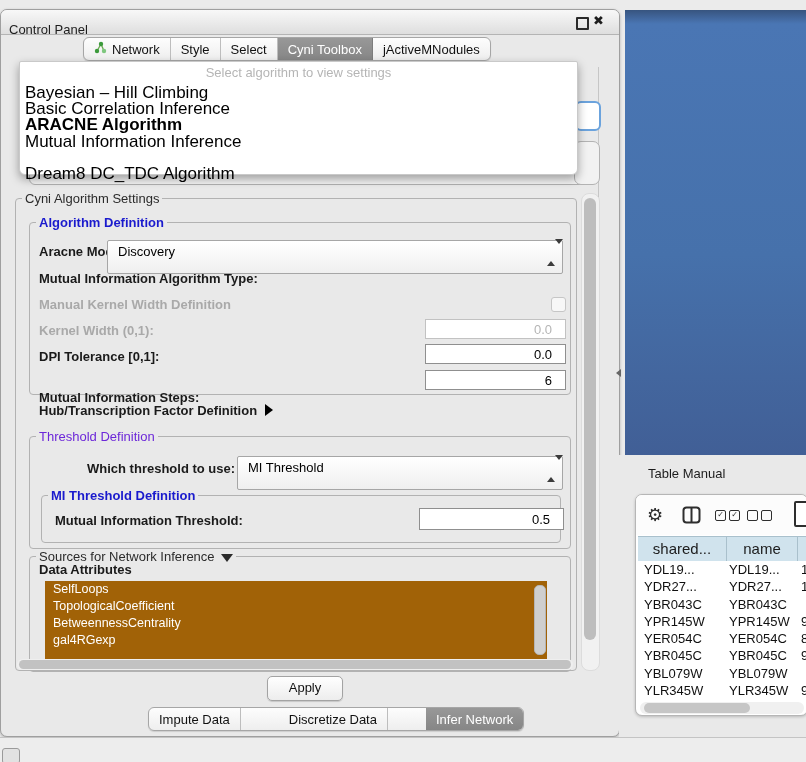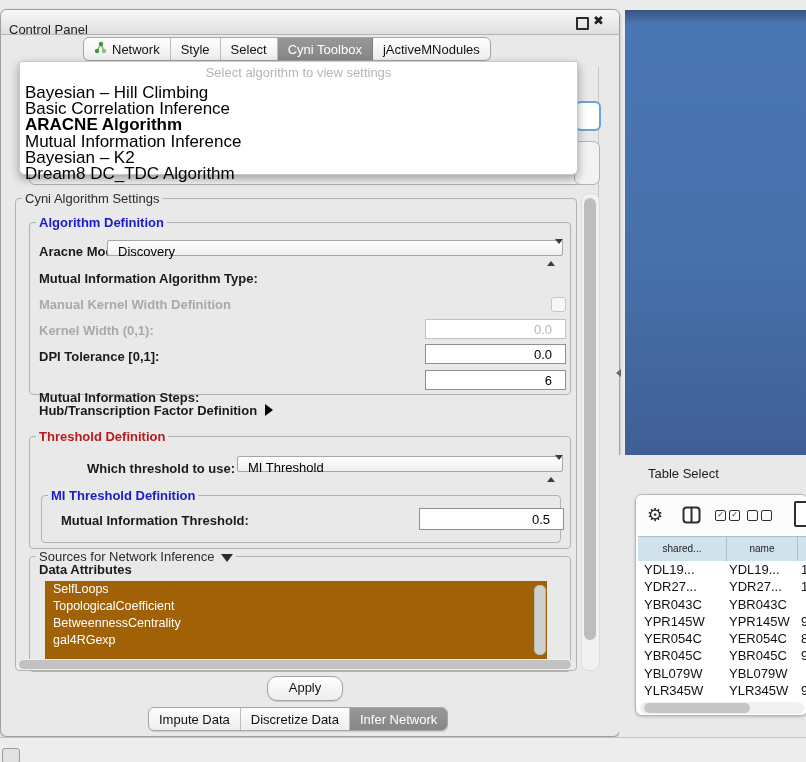--- a/index.html
+++ b/index.html
@@ -7,88 +7,88 @@
   .abs{position:absolute;}
   
   #cp-window{left:0;top:9px;width:618px;height:726px;background:#e9e9e9;border:1px solid #9f9f9f;border-radius:7px;box-shadow:0 1px 3px rgba(0,0,0,.25);}
   #cp-titlebar{left:0;top:0;width:100%;height:24px;background:linear-gradient(#f8f8f8,#dedede);border-bottom:1px solid #b4b4b4;border-radius:6px 6px 0 0;}
   #cp-title{left:8px;top:4px;font-size:13px;color:#1d1d1d;margin-top:8px;}
   #cp-float{left:575px;top:7px;width:9px;height:9px;border:2px solid #2a2a2a;border-radius:1px;}
   #cp-close{left:592px;top:3px;font-size:13px;font-weight:bold;color:#1d1d1d;}
   
   .seg-group{display:flex;border:1px solid #a6a6a6;border-radius:6px;overflow:hidden;background:linear-gradient(#fdfdfd,#eeeeee);height:22px;box-shadow:0 1px 1px rgba(0,0,0,.12);}
   #top-tabs{left:82px;top:27px;}
-  #bottom-tabs{left:147px;top:697px;}
+  #bottom-tabs{left:147px;top:697px;gap:38px;}
   .seg{display:flex;align-items:center;justify-content:center;font-size:13px;color:#111;border-right:1px solid #bdbdbd;padding:0 10px;box-sizing:border-box;}
   .seg:last-child{border-right:none;}
   .seg.selected{background:linear-gradient(#989898,#868686);color:#fff;border-right-color:#7d7d7d;}
   .seg .net-ico{margin-right:5px;}
   
   #algo-popup{left:18px;top:51px;width:557px;height:112px;background:#fff;border:1px solid #c9c9c9;border-radius:2px 2px 6px 6px;box-shadow:0 4px 10px rgba(0,0,0,.35);z-index:60;}
   #algo-prompt{left:0;top:3px;width:100%;text-align:center;font-size:13px;color:#b5b5b5;}
   .algo-item{left:3px;width:550px;height:16px;font-size:17px;color:#000;padding-left:2px;white-space:nowrap;}
   .algo-item.bold{font-weight:bold;}
   
   #frag-line{left:597px;top:57px;width:1px;height:130px;background:#c6c6c6;z-index:5;}
   #frag-combo-blue{left:574px;top:91px;width:22px;height:26px;border:2px solid #6ba3dd;border-radius:6px;background:#fff;z-index:5;}
   #frag-combo-gray{left:573px;top:131px;width:24px;height:42px;border:1px solid #b3b3b3;border-radius:7px;background:#f2f2f2;z-index:5;}
   #bg-combo{left:28px;top:147px;width:560px;height:26px;border:1px solid #b0b0b0;border-radius:6px;background:#f3f3f3;z-index:4;}
   #bg-combo .val{position:absolute;left:12px;top:5px;font-size:13px;color:#b0b0b0;}
   
   fieldset{position:absolute;border:1px solid #b2b2b2;border-radius:4px;margin:0;padding:0;}
   legend{font-size:13px;padding:0 3px;margin-left:6px;color:#2b2b2b;}
   legend.blue{color:#1a1acd;font-weight:bold;}
-  legend.green{color:#b91c1c;font-weight:bold;}
+  legend.green{color:#6d28d9;font-weight:normal;}
   #fs-cyni{left:14px;top:181px;width:560px;height:478px;}
   #fs-algdef{left:28px;top:205px;width:540px;height:178px;}
   #fs-threshold{left:28px;top:419px;width:540px;height:118px;}
   #fs-mithresh{left:40px;top:478px;width:518px;height:53px;}
   #fs-sources{left:28px;top:539px;width:540px;height:121px;}
   .lbl{position:absolute;font-size:13px;font-weight:bold;color:#1a1a1a;white-space:nowrap;}
   .lbl.disabled{color:#a9a9a9;}
   
-  .combo{position:absolute;height:16px;border:1px solid #a6a6a6;border-radius:2px;background:linear-gradient(#ffffff,#efefef);box-sizing:border-box;}
+  .combo{position:absolute;height:34px;border:1px solid #a6a6a6;border-radius:2px;background:linear-gradient(#ffffff,#efefef);box-sizing:border-box;}
   .combo .val{position:absolute;left:10px;top:3px;font-size:13px;color:#000;}
   .combo .arrows{position:absolute;right:6px;top:3px;width:9px;height:15px;}
   .tri-up{width:0;height:0;border-left:4px solid transparent;border-right:4px solid transparent;border-bottom:5px solid #3c3c3c;margin-bottom:3px;}
   .tri-dn{width:0;height:0;border-left:4px solid transparent;border-right:4px solid transparent;border-top:5px solid #3c3c3c;}
   .numfield{position:absolute;height:20px;border:1px solid #8f8f8f;background:#fff;font-size:13px;text-align:right;padding:0 13px 0 0;box-sizing:border-box;font-family:inherit;color:#000;}
   .numfield.disabled{border-color:#c2c2c2;color:#b5b5b5;}
   #chk-manual{left:550px;top:287px;width:13px;height:13px;border:1px solid #c6c6c6;border-radius:3px;background:#f7f7f7;}
   .arrow-right{display:inline-block;width:0;height:0;border-top:6px solid transparent;border-bottom:6px solid transparent;border-left:8px solid #000;vertical-align:-1px;margin-left:8px;}
   .arrow-down{display:inline-block;width:0;height:0;border-left:6px solid transparent;border-right:6px solid transparent;border-top:8px solid #2b2b2b;vertical-align:-1px;margin-left:6px;}
   
   #attr-list{left:44px;top:571px;width:502px;height:80px;background:#a16207;overflow:hidden;}
   .attr-item{height:17px;line-height:17px;color:#fff;font-size:12.5px;padding-left:8px;white-space:nowrap;}
   #attr-vthumb{left:533px;top:575px;width:10px;height:68px;background:#cfcfcf;border-radius:5px;border:1px solid #b5b5b5;}
   
   #cyni-vtrack{left:580px;top:183px;width:17px;height:476px;background:#f1f1f1;border:1px solid #dcdcdc;border-radius:8px;}
   #cyni-vthumb{left:583px;top:188px;width:12px;height:442px;background:#bdbdbd;border-radius:6px;}
   #cyni-htrack{left:16px;top:649px;width:556px;height:11px;background:#efefef;border-radius:6px;}
   #cyni-hthumb{left:18px;top:650px;width:552px;height:9px;background:#c2c2c2;border-radius:5px;}
   
-  #apply-btn{left:266px;top:666px;width:74px;height:23px;border:1px solid #a3a3a3;border-radius:10px;background:linear-gradient(#ffffff,#ededed);font-size:13px;color:#111;text-align:center;line-height:22px;box-shadow:0 1px 1px rgba(0,0,0,.15);}
+  #apply-btn{left:266px;top:666px;width:74px;height:23px;border:1px solid #a3a3a3;border-radius:5px;background:linear-gradient(#ffffff,#ededed);font-size:13px;color:#111;text-align:center;line-height:22px;box-shadow:0 1px 1px rgba(0,0,0,.15);}
   
   #splitter-arrow{left:616px;top:369px;width:0;height:0;border-top:4px solid transparent;border-bottom:4px solid transparent;border-right:5px solid #666;}
   
   #net-frame{left:625px;top:10px;width:181px;height:445px;background:linear-gradient(180deg,#37547f 0,#4a76b4 14px,#4671ab 55%,#415f96 100%);}
   
   #tp-region{left:619px;top:455px;width:187px;height:307px;background:#e9e9e9;}
   #tp-title{left:29px;top:11px;font-size:13px;color:#1d1d1d;}
   #tp-card{left:16px;top:39px;width:171px;height:220px;background:#fff;border:1px solid #b6b6b6;border-radius:7px;box-shadow:0 1px 3px rgba(0,0,0,.2);overflow:hidden;}
   #tp-toolbar{left:0;top:0;width:100%;height:40px;background:#fcfcfc;}
   #gear-ico{left:11px;top:9px;font-size:18px;color:#2e2e2e;}
   #cols-ico{left:46px;top:11px;}
   .dualbox{position:absolute;top:15px;display:flex;gap:3px;}
   #checked-boxes{left:79px;}
   #unchecked-boxes{left:111px;}
   .cb{width:9px;height:9px;border:1.6px solid #2e2e2e;border-radius:2px;font-size:8px;line-height:8px;color:#2e2e2e;text-align:center;font-weight:bold;}
   #doc-ico{left:158px;top:6px;width:16px;height:22px;border:2px solid #2e2e2e;border-radius:2px;background:#fff;}
   #tp-header{left:2px;top:41px;width:169px;height:25px;background:#d0e3ed;border-top:1px solid #a9c0cc;border-bottom:1px solid #a9c0cc;display:flex;}
-  .th{font-size:10px;color:#1c1c1c;text-align:center;line-height:24px;border-right:1px solid #a9c0cc;box-sizing:border-box;overflow:hidden;white-space:nowrap;}
+  .th{font-size:15px;color:#1c1c1c;text-align:center;line-height:24px;border-right:1px solid #a9c0cc;box-sizing:border-box;overflow:hidden;white-space:nowrap;}
   #tp-rows{left:2px;top:66px;width:169px;height:140px;overflow:hidden;background:#fff;}
   .tr-row{display:flex;height:17.3px;line-height:17.3px;}
   .td{font-size:13px;color:#101010;white-space:nowrap;overflow:hidden;box-sizing:border-box;}
   #tp-htrack{left:4px;top:207px;width:164px;height:12px;background:#f0f0f0;border-radius:6px;}
   #tp-hthumb{left:8px;top:208px;width:106px;height:10px;background:#c6c6c6;border-radius:5px;}
   
   #bottom-strip{left:0;top:737px;width:806px;height:25px;background:#ededed;border-top:1px solid #c4c4c4;}
   #corner-btn{left:2px;top:748px;width:16px;height:14px;background:#e2e2e2;border:1px solid #9a9a9a;border-radius:3px;}
 </style>
 </head>
@@ -134,21 +134,20 @@
   <div id="bg-combo" class="abs">
     <span class="val">galFiltered.sif default node</span>
   </div>
 
   <div id="algo-popup" class="abs">
     <div id="algo-prompt" class="abs">Select algorithm to view settings</div>
     <div class="algo-item abs" style="top:21px">Bayesian – Hill Climbing</div>
     <div class="algo-item abs" style="top:37px">Basic Correlation Inference</div>
     <div class="algo-item abs bold" style="top:53px">ARACNE Algorithm</div>
     <div class="algo-item abs" style="top:70px">Mutual Information Inference</div>
-    <div class="algo-item abs" style="top:86px">Bayesian – K2</div>
     <div class="algo-item abs" style="top:102px">Dream8 DC_TDC Algorithm</div>
   </div>
 
   <fieldset id="fs-cyni">
     <legend>Cyni Algorithm Settings</legend>
   </fieldset>
 
   <fieldset id="fs-algdef">
     <legend class="blue">Algorithm Definition</legend>
   </fieldset>
@@ -173,21 +172,21 @@
     <legend class="green">Threshold Definition</legend>
   </fieldset>
   <span class="lbl" style="left:86px;top:451px;">Which threshold to use:</span>
   <div class="combo" style="left:236px;top:446px;width:326px;">
     <span class="val">MI Threshold</span>
     <span class="arrows"><span class="tri-up"></span><span class="tri-dn"></span></span>
   </div>
   <fieldset id="fs-mithresh">
     <legend class="blue">MI Threshold Definition</legend>
   </fieldset>
-  <span class="lbl" style="left:40px;top:503px;padding-left:20px;">Mutual Information Threshold:</span>
+  <span class="lbl" style="left:34px;top:503px;padding-left:20px;">Mutual Information Threshold:</span>
   <input class="numfield abs" style="left: 418px; top: 498px; width: 145px; height: 22px;" readonly="" value="0.5">
 
   <fieldset id="fs-sources">
     <legend><span>Sources for Network Inference</span><span class="arrow-down"></span></legend>
   </fieldset>
   <span class="lbl" style="left:38px;top:552px;">Data Attributes</span>
   <div id="attr-list" class="abs">
     <div class="attr-item">SelfLoops</div>
     <div class="attr-item">TopologicalCoefficient</div>
     <div class="attr-item">BetweennessCentrality</div>
@@ -215,21 +214,21 @@
   </div>
 </div>
 
 <div id="splitter-arrow" class="abs"></div>
 
 <div id="net-frame" class="abs">
   
 </div>
 
 <div id="tp-region" class="abs">
-  <span id="tp-title" class="abs">Table Select</span>
+  <span id="tp-title" class="abs">Table Manual</span>
   <div id="tp-card" class="abs">
     <div id="tp-toolbar" class="abs">
       <span id="gear-ico" class="abs">⚙</span>
       <span id="cols-ico" class="abs">
         <svg width="19" height="18" viewBox="0 0 19 18">
             <rect x="1.5" y="1.5" width="16" height="15" rx="3" fill="none" stroke="#2e2e2e" stroke-width="2"></rect>
             <line x1="9.5" y1="1.5" x2="9.5" y2="16.5" stroke="#2e2e2e" stroke-width="2"></line>
           </svg>
       </span>
       <span id="checked-boxes" class="dualbox">

